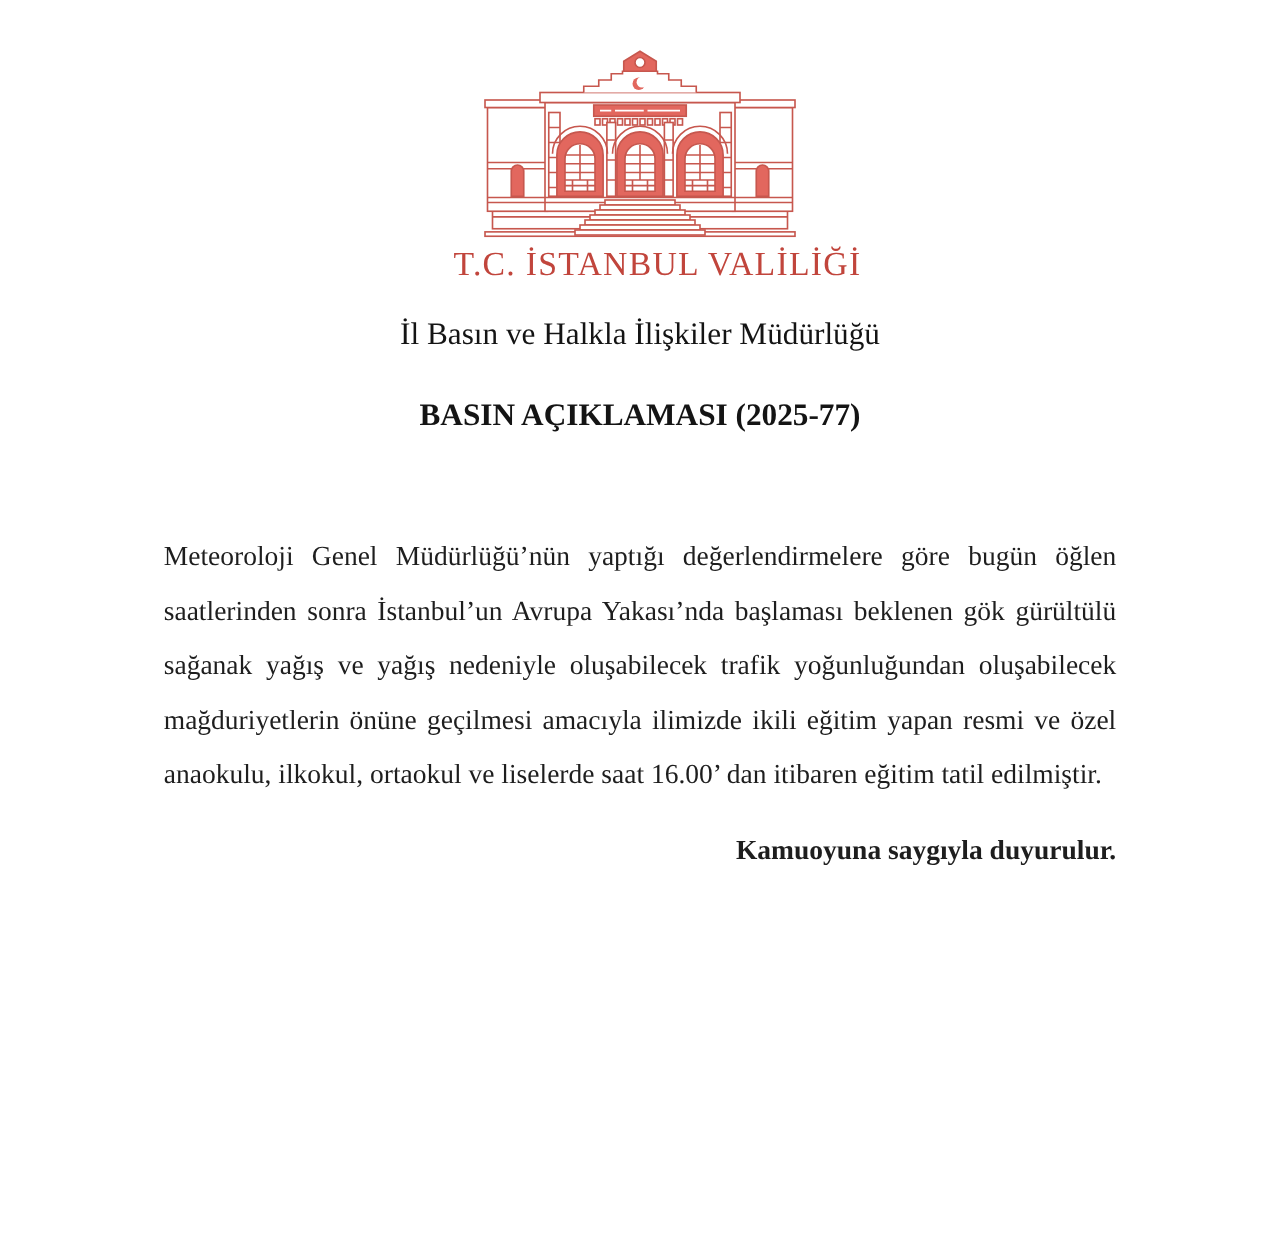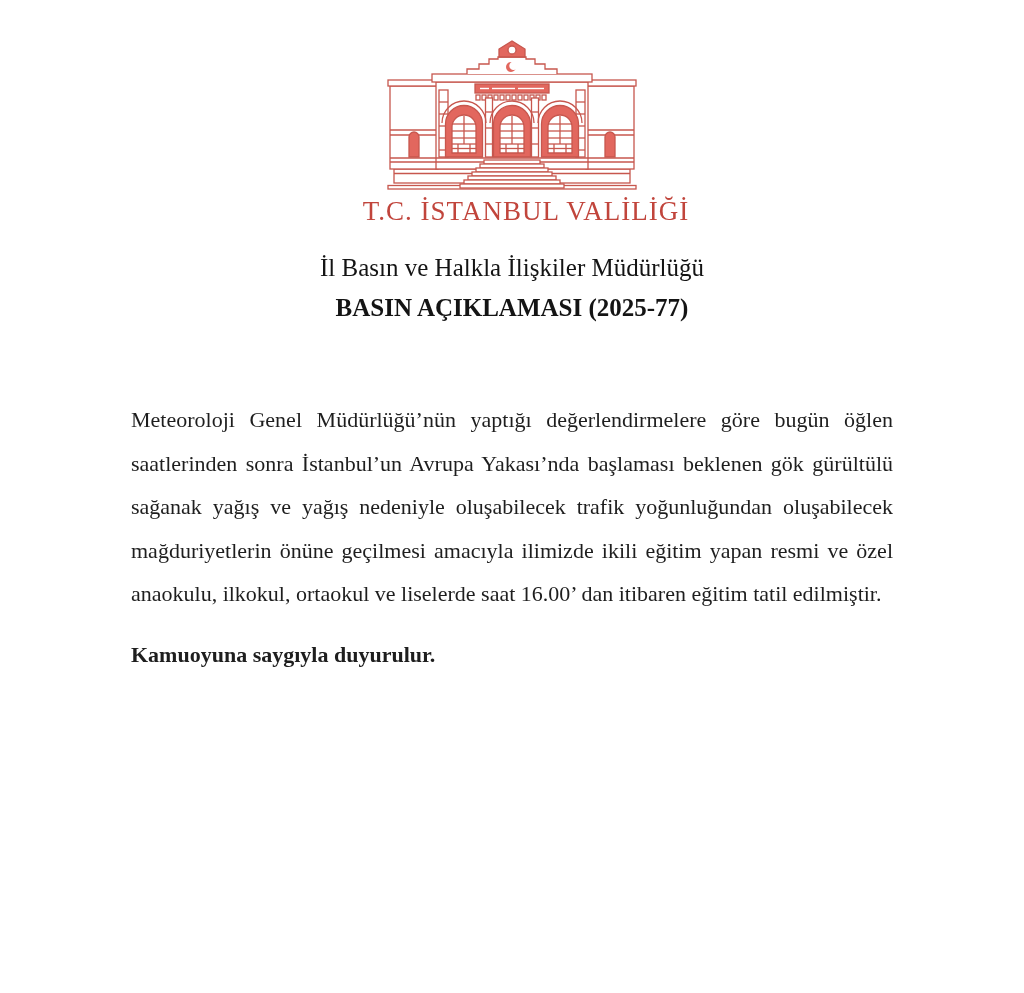--- a/index.html
+++ b/index.html
@@ -34,21 +34,21 @@
   }
   h1.dept {
     margin: 24px 0 0 0;
     text-align: center;
     font-size: 25px;
     line-height: 34px;
     font-weight: normal;
     color: #141414;
   }
   h2.release-no {
-    margin: 6px 0 0 0;
+    margin: 31px 0 0 0;
     text-align: center;
     font-size: 25px;
     line-height: 34px;
     font-weight: bold;
     color: #141414;
   }
   .body-text {
     width: 794px;
     margin: 0 auto;
     font-size: 22px;
@@ -60,21 +60,21 @@
   }
   .body-text p.first {
     margin-top: 73px;
   }
   .body-text p.second {
     margin-top: 20px;
   }
   .body-text p.closing {
     margin-top: 17px;
     font-weight: bold;
-    text-align: left;
+    text-align: right;
   }
 </style>
 </head>
 <body>
 
 <div class="page">
 
   <div class="logo-wrap">
     <svg width="252" height="152" viewBox="0 0 252 152" xmlns="http://www.w3.org/2000/svg">
       <g stroke="#c7574e" fill="none" stroke-width="1.3">

